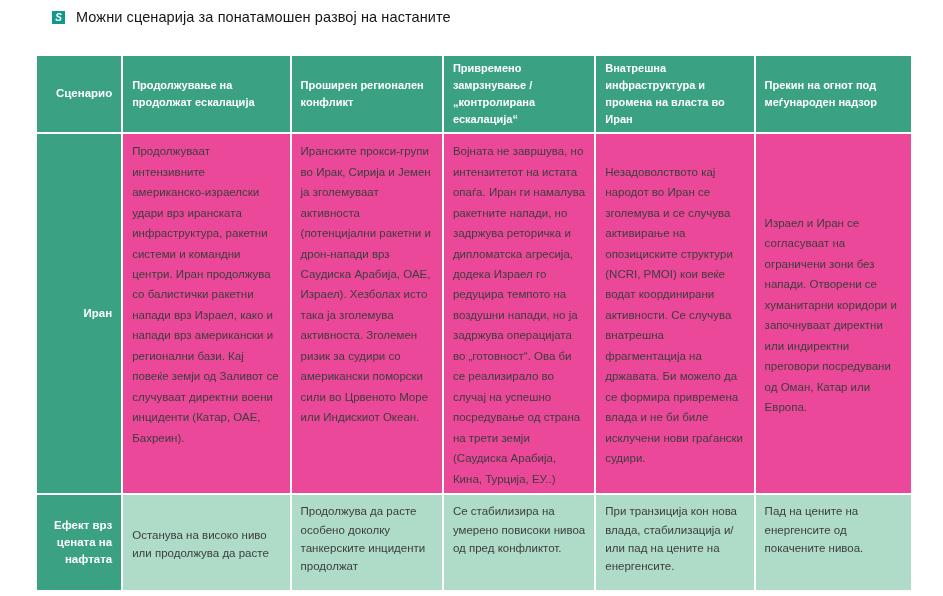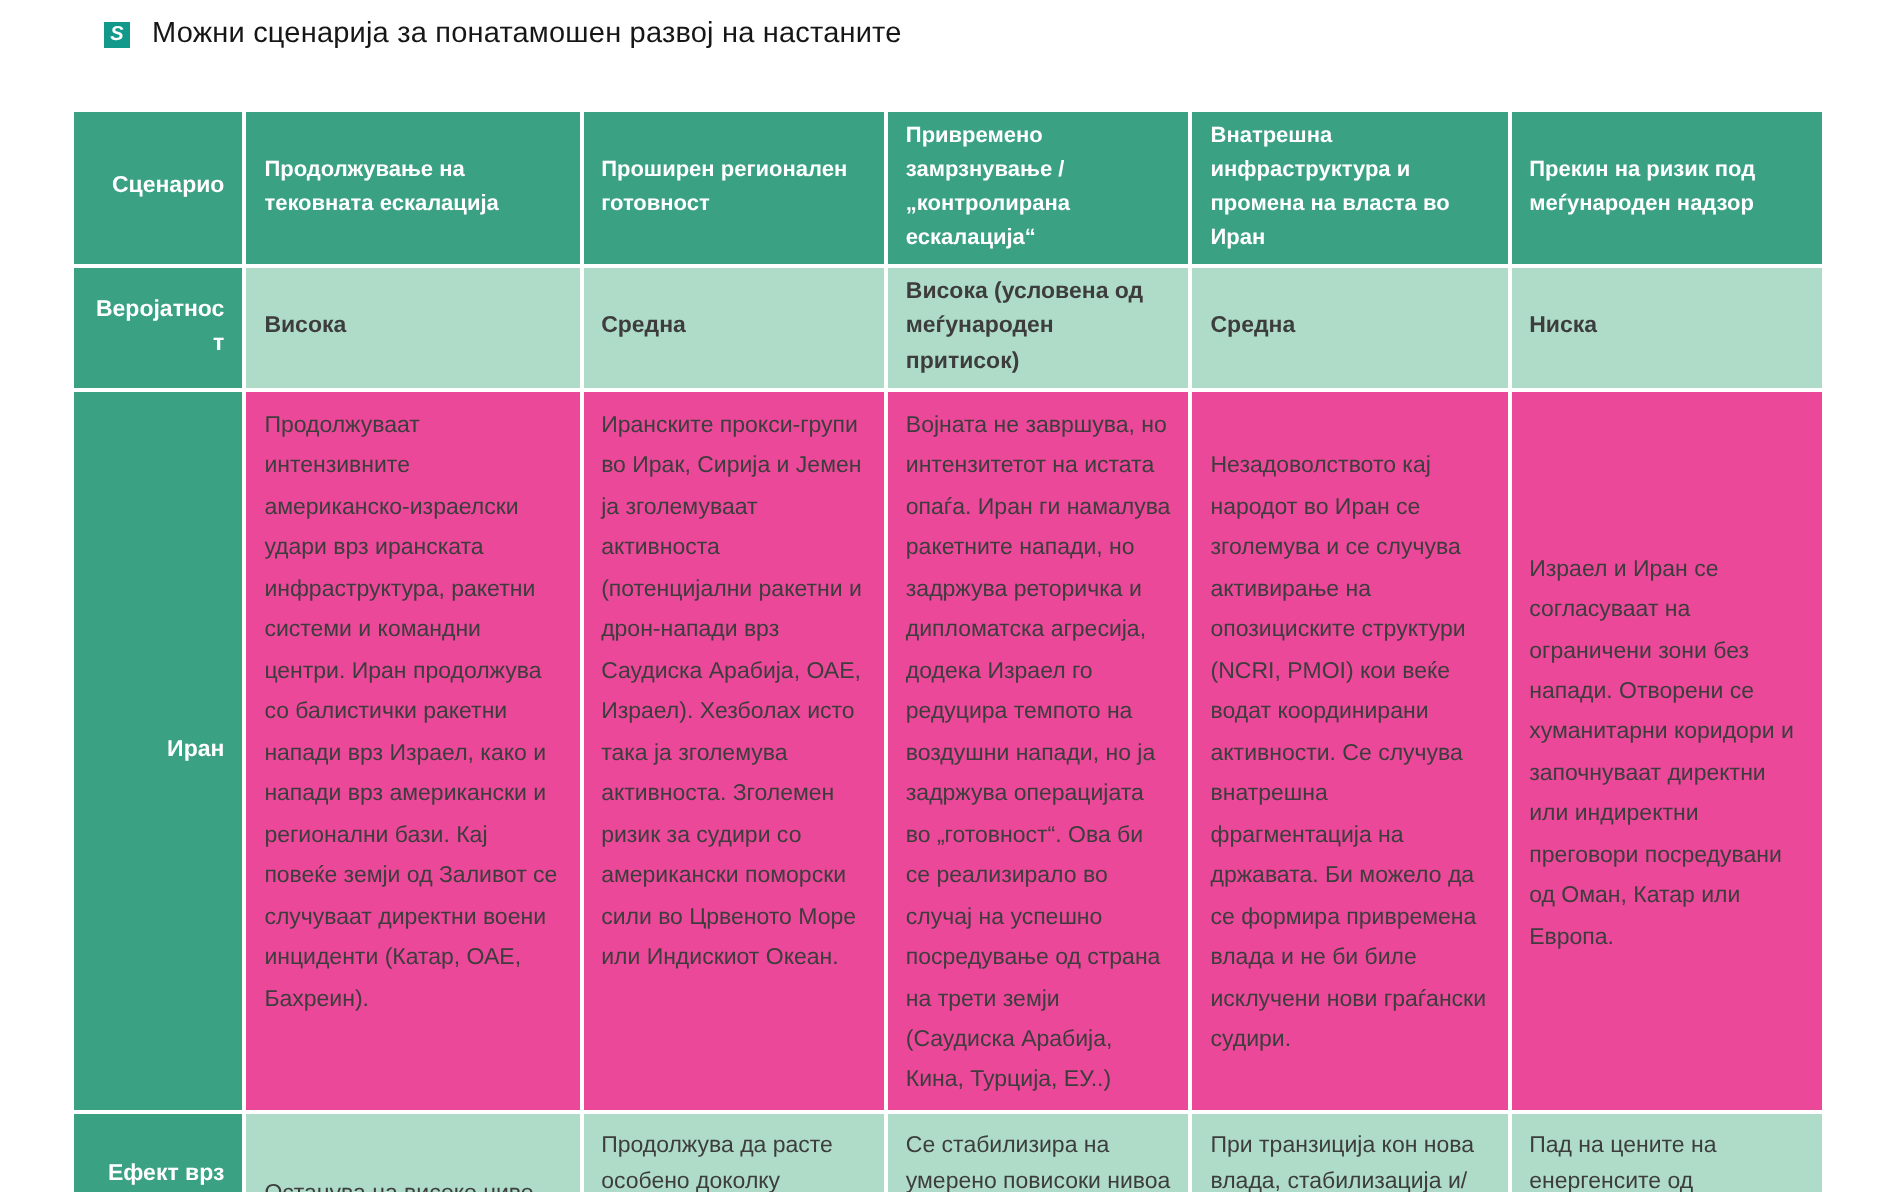--- a/index.html
+++ b/index.html
@@ -63,35 +63,27 @@
         <col style="width:166px">
         <col style="width:150px">
       <col style="width:150px">
         <col style="width:157px">
         <col style="width:155px">
     </colgroup>
 
     <tbody>
         <tr class="row-head">
       <th class="corner">Сценарио</th>
-      <th class="colhead">Продолжување на тековната ескалација</th>
-      <th class="colhead">Проширен регионален готовност</th>
+      <th class="colhead">Продолжување на продолжат ескалација</th>
+      <th class="colhead">Проширен регионален конфликт</th>
       <th class="colhead">Привремено замрзнување / „контролирана ескалација“</th>
       <th class="colhead">Внатрешна инфраструктура и промена на власта во Иран</th>
-      <th class="colhead">Прекин на ризик под меѓународен надзор</th>
+      <th class="colhead">Прекин на огнот под меѓународен надзор</th>
     </tr>
 
-    <tr class="row-prob">
-      <th class="rowlabel">Веројатност</th>
-      <td>Висока</td>
-      <td>Средна</td>
-      <td>Висока (условена од меѓународен притисок)</td>
-      <td>Средна</td>
-      <td>Ниска</td>
-    </tr>
 
     <tr class="row-desc">
       <th class="rowlabel">Иран</th>
       <td>Продолжуваат интензивните американско-израелски удари врз иранската инфраструктура, ракетни системи и командни центри. Иран продолжува со балистички ракетни напади врз Израел, како и напади врз американски и регионални бази. Кај повеќе земји од Заливот се случуваат директни воени инциденти (Катар, ОАЕ, Бахреин).</td>
       <td>Иранските прокси-групи во Ирак, Сирија и Јемен ја зголемуваат активноста (потенцијални ракетни и дрон-напади врз Саудиска Арабија, ОАЕ, Израел). Хезболах исто така ја зголемува активноста. Зголемен ризик за судири со американски поморски сили во Црвеното Море или Индискиот Океан.</td>
       <td>Војната не завршува, но интензитетот на истата опаѓа. Иран ги намалува ракетните напади, но задржува реторичка и дипломатска агресија, додека Израел го редуцира темпото на воздушни напади, но ја задржува операцијата во „готовност“. Ова би се реализирало во случај на успешно посредување од страна на трети земји (Саудиска Арабија, Кина, Турција, ЕУ..)</td>
       <td class="vmid">Незадоволството кај народот во Иран се зголемува и се случува активирање на опозициските структури (NCRI, PMOI) кои веќе водат координирани активности. Се случува внатрешна фрагментација на државата. Би можело да се формира привремена влада и не би биле исклучени нови граѓански судири.</td>
       <td class="vmid">Израел и Иран се согласуваат на ограничени зони без напади. Отворени се хуманитарни коридори и започнуваат директни или индиректни преговори посредувани од Оман, Катар или Европа.</td>
     </tr>
 

